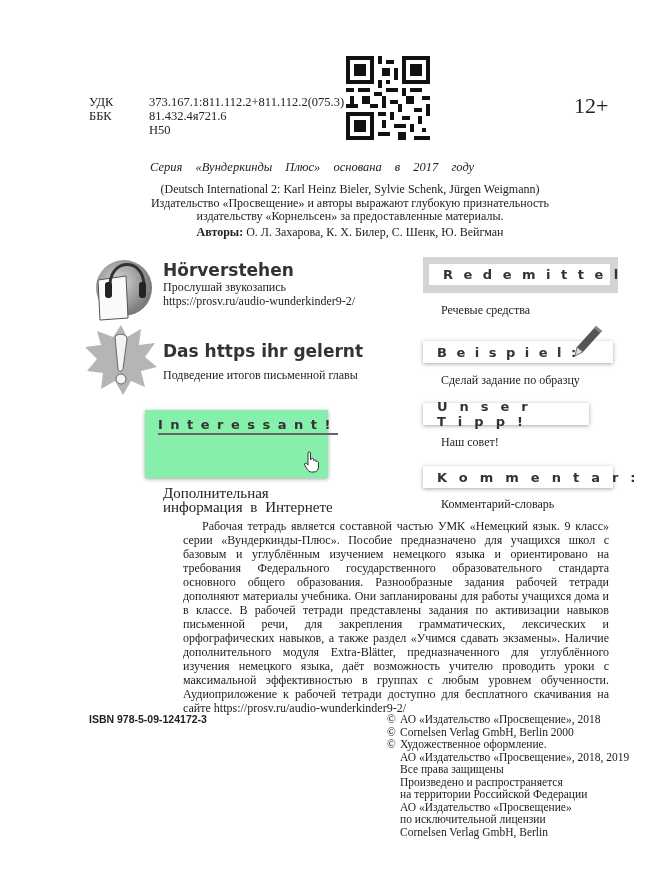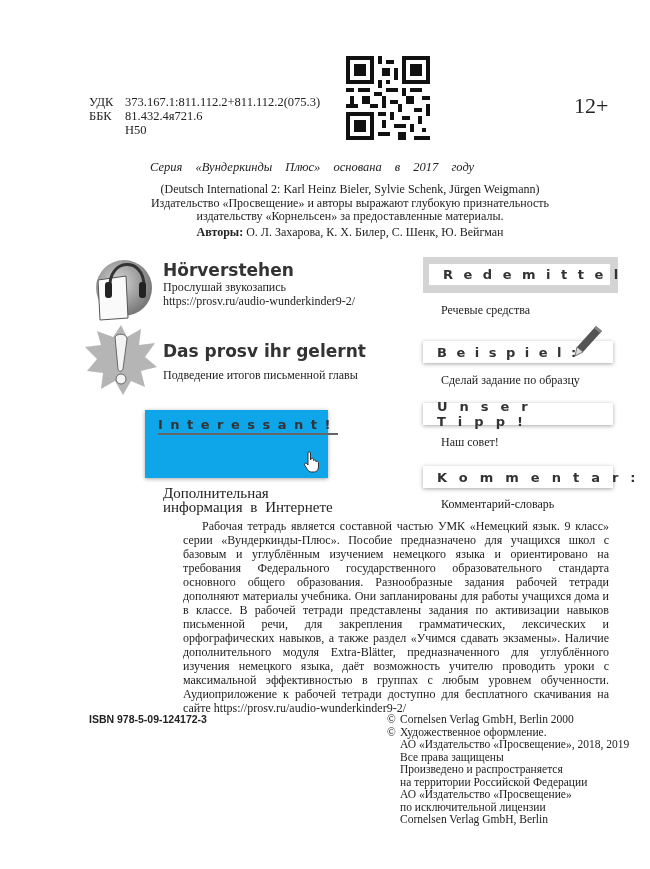--- a/index.html
+++ b/index.html
@@ -2,42 +2,42 @@
 <html><head>
 <meta charset="utf-8">
 <style>
   html, body { margin:0; padding:0; background:#ffffff; }
   body { width:650px; height:869px; position:relative; overflow:hidden;
          font-family:"DejaVu Serif", serif; color:#222; }
   .abs { position:absolute; }
   .serif { font-family:"Liberation Serif", serif; }
 
   .udk { left:89px; top:95px; font-size:12.5px; line-height:14px; }
-  .udk .row { display:flex; }
+  .udk .row { display:flex;gap:24px; }
   .udk .k { width:36px; }
   .qr { left:346px; top:56px; width:84px; height:84px; }
   .age { left:574px; top:93px; font-size:22px; font-family:"Liberation Serif", serif; }
 
   .series { left:150px; top:160px; width:400px; text-align:left; font-style:italic; font-size:12.5px; word-spacing:10px; }
   .credits { left:150px; top:183px; width:400px; text-align:center; font-size:12px; line-height:13.5px; }
   .authors { left:150px; top:225px; width:400px; text-align:center; font-size:12px; }
   .authors b { font-weight:bold; }
 
   .legend-title { font-family:"DejaVu Sans", sans-serif; font-weight:bold; font-size:17px; color:#333; }
   .legend-desc { font-size:12px; line-height:14px; }
 
   .hv-icon { left:86px; top:252px; width:70px; height:72px; }
   .hv-title { left:163px; top:260px; }
   .hv-desc { left:163px; top:280px; }
 
   .dh-icon { left:83px; top:323px; width:76px; height:74px; }
   .dh-title { left:163px; top:341px; }
   .dh-desc { left:163px; top:368px; }
 
-  .int-box { left:145px; top:410px; width:183px; height:68px; background:#0ea5e9;
+  .int-box { left:145px; top:410px; width:183px; height:68px; background:#86efac;
              box-shadow:0 1px 4px rgba(0,0,0,0.35); }
   .int-label { position:absolute; left:13px; top:7px; font-family:"DejaVu Sans", sans-serif; font-weight:bold; font-size:13px;
                letter-spacing:7.5px; color:#333; border-bottom:2px solid #666; padding-bottom:1px; }
   .int-hand { position:absolute; right:6px; bottom:5px; width:20px; height:22px; }
   .int-desc { left:163px; top:487px; width:170px; font-size:15px; line-height:13.5px; word-spacing:4px; }
 
   .tag { width:175px; height:22px; background:#fff; box-shadow:0 1px 4px rgba(0,0,0,0.35);
          font-family:"DejaVu Sans", sans-serif; font-weight:bold; font-size:13px; color:#333;
          display:flex; align-items:center; padding-left:14px; box-sizing:border-box; letter-spacing:9.5px; }
   .tag-redemittel-bg { left:423px; top:257px; width:195px; height:36px; background:#d4d4d4; }
@@ -145,21 +145,21 @@
 <div class="abs hv-desc legend-desc serif">
   <div>Прослушай звукозапись</div>
   <div>https://prosv.ru/audio-wunderkinder9-2/</div>
 </div>
 
 <svg class="abs dh-icon" viewBox="0 0 76 74">
   <path d="M38 2 L44 14 L58 6 L56 22 L72 20 L62 34 L74 44 L58 48 L62 64 L48 58 L40 72 L32 58 L18 66 L20 50 L4 48 L14 36 L2 24 L18 22 L14 8 L30 14 Z" fill="#b5b5b5"></path>
   <path d="M32 14 C 34 10, 44 10, 44 16 L40 46 C 39 49, 35 49, 35 46 Z" fill="#f4f4f4" stroke="#666" stroke-width="1"></path>
   <circle cx="38" cy="56" r="5" fill="#f4f4f4" stroke="#666" stroke-width="1"></circle>
 </svg>
-<div class="abs dh-title legend-title">Das prosv ihr gelernt</div>
+<div class="abs dh-title legend-title">Das https ihr gelernt</div>
 <div class="abs dh-desc legend-desc serif">Подведение итогов письменной главы</div>
 
 <div class="abs int-box">
   <span class="int-label">Interessant!</span>
   <svg class="int-hand" viewBox="0 0 20 22">
     <path d="M6 2 C6 0.5 8.5 0.5 8.5 2 L8.5 9 L9 8 C9.5 6.8 11.5 7 11.5 8.5 L11.5 9.5 C12 8.5 14 8.7 14 10 L14 10.8 C14.5 10 16.5 10.2 16.5 11.5 L16.5 16 C16.5 19 14.5 21 12 21 L9.5 21 C7.5 21 6.5 20 5.5 18.5 L2.5 14 C1.8 12.8 3.5 11.5 4.5 12.5 L6 14 Z" fill="#fff" stroke="#333" stroke-width="1"></path>
   </svg>
 </div>
 <div class="abs int-desc serif">Дополнительная информация в Интернете</div>
 
@@ -168,33 +168,34 @@
 <div class="abs desc-r serif" style="left:441px; top:303px;">Речевые средства</div>
 
 <div class="abs tag" style="left:423px; top:341px; width:190px;">Beispiel:</div>
 <svg class="abs pencil" viewBox="0 0 30 34">
   <path d="M22 2 L28 7 L9 28 L3 23 Z" fill="#555"></path>
   <path d="M3 23 L9 28 L1 32 Z" fill="#ddd" stroke="#555" stroke-width="0.8"></path>
   <path d="M22 2 L28 7 L26 9 L20 4 Z" fill="#888"></path>
 </svg>
 <div class="abs desc-r serif" style="left:441px; top:373px;">Сделай задание по образцу</div>
 
-<div class="abs tag" style="left:423px; top:403px; width:190px; letter-spacing:12px;">Unser Tipp!</div>
+<div class="abs tag" style="left:423px; top:403px; width:166px; letter-spacing:12px;">Unser Tipp!</div>
 <div class="abs desc-r serif" style="left:441px; top:435px;">Наш совет!</div>
 
 <div class="abs tag" style="left:423px; top:466px; width:190px; letter-spacing:12px;">Kommentar:</div>
 <div class="abs desc-r serif" style="left:441px; top:497px;">Комментарий-словарь</div>
 
 <div class="abs body-text serif">
   <p>Рабочая тетрадь является составной частью УМК «Немецкий язык. 9 класс» серии «Вундеркинды-Плюс». Пособие предназначено для учащихся школ с базовым и углублённым изучением немецкого языка и ориентировано на требования Федерального государственного образовательного стандарта основного общего образования. Разнообразные задания рабочей тетради дополняют материалы учебника. Они запланированы для работы учащихся дома и в классе. В рабочей тетради представлены задания по активизации навыков письменной речи, для закрепления грамматических, лексических и орфографических навыков, а также раздел «Учимся сдавать экзамены». Наличие дополнительного модуля Extra-Blätter, предназначенного для углублённого изучения немецкого языка, даёт возможность учителю проводить уроки с максимальной эффективностью в группах с любым уровнем обученности. Аудиоприложение к рабочей тетради доступно для бесплатного скачивания на сайте https://prosv.ru/audio-wunderkinder9-2/</p>
 </div>
 
 <div class="abs isbn">ISBN 978-5-09-124172-3</div>
 
 <div class="abs copy serif">
+  <div class="line"><span class="c">©</span><span>АО «Издательство «Просвещение», 2018</span></div>
   <div class="line"><span class="c">©</span><span>Cornelsen Verlag GmbH, Berlin 2000</span></div>
   <div class="line"><span class="c">©</span><span>Художественное оформление.</span></div>
   <div class="line"><span class="c"></span><span>АО «Издательство «Просвещение», 2018, 2019</span></div>
   <div class="line"><span class="c"></span><span>Все права защищены</span></div>
   <div class="line"><span class="c"></span><span>Произведено и распространяется</span></div>
   <div class="line"><span class="c"></span><span>на территории Российской Федерации</span></div>
   <div class="line"><span class="c"></span><span>АО «Издательство «Просвещение»</span></div>
   <div class="line"><span class="c"></span><span>по исключительной лицензии</span></div>
   <div class="line"><span class="c"></span><span>Cornelsen Verlag GmbH, Berlin</span></div>
 </div>

